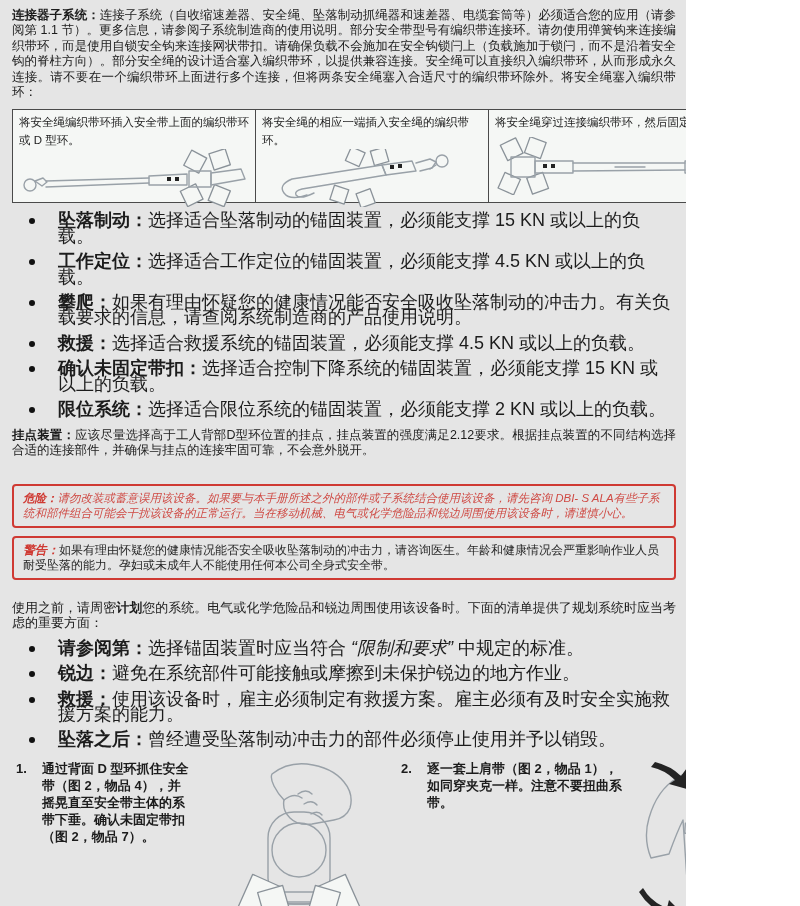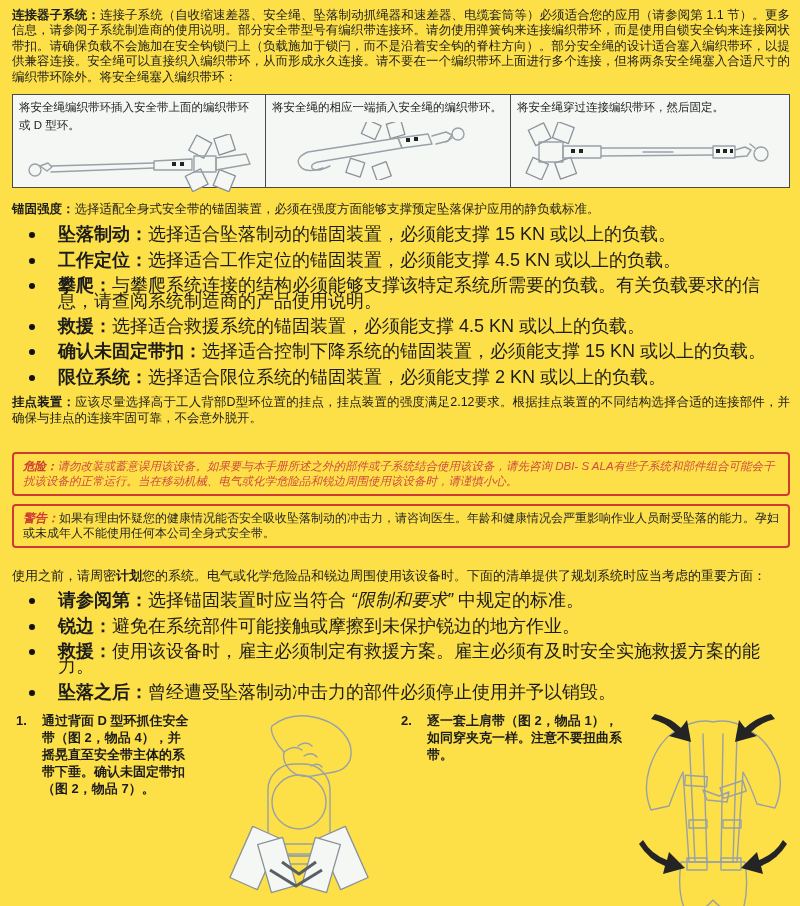--- a/index.html
+++ b/index.html
@@ -1,19 +1,19 @@
 <!DOCTYPE html>
 <html><head>
 <meta charset="utf-8">
 <style>
   html,body{margin:0;padding:0;}
   .page{
     position:relative;
-    width:800px;height:906px;
-    background:#fde047;
+    width:686px;height:906px;
+    background:#e5e5e5;
     font-family:"Liberation Sans", sans-serif;
     color:#1c1c1c;
     box-sizing:border-box;
     padding:8px 10px 0 12px;
     overflow:hidden;
   }
   .para{font-size:12.5px;line-height:15.4px;margin:0;text-align:justify;}
   .blabel{font-weight:bold;}
   
   .figrow{display:flex;margin-top:9px;}
@@ -125,26 +125,25 @@
           <rect class="blk" x="200" y="27" width="4" height="4"></rect>
           <rect class="blk" x="207" y="27" width="3" height="4"></rect>
           <path class="sk" d="M212,28 l10,-3 l6,3 l-4,6 l-12,1"></path>
           <circle class="sk" cx="238" cy="32" r="7"></circle>
           <path class="sk" d="M232,26 l-5,-4"></path>
         </svg>
       </div>
     </div>
   </div>
 
-  <p class="para" style="margin-top:14px"><span class="blabel">锚固强度：</span><span>选择适配全身式安全带的锚固装置，必须在强度方面能够支撑预定坠落保护应用的静负载标准。</span></p>
 
   <ul class="bullets">
     <li class="bullet"><span class="dot"></span><span class="blabel">坠落制动：</span><span>选择适合坠落制动的锚固装置，必须能支撑 15 KN 或以上的负载。</span></li>
     <li class="bullet"><span class="dot"></span><span class="blabel">工作定位：</span><span>选择适合工作定位的锚固装置，必须能支撑 4.5 KN 或以上的负载。</span></li>
-    <li class="bullet"><span class="dot"></span><span class="blabel">攀爬：</span><span>与攀爬系统连接的结构必须能够支撑该特定系统所需要的负载。有关负载要求的信息，请查阅系统制造商的产品使用说明。</span></li>
+    <li class="bullet"><span class="dot"></span><span class="blabel">攀爬：</span><span>如果有理由怀疑您的健康情况能否安全吸收坠落制动的冲击力。有关负载要求的信息，请查阅系统制造商的产品使用说明。</span></li>
     <li class="bullet"><span class="dot"></span><span class="blabel">救援：</span><span>选择适合救援系统的锚固装置，必须能支撑 4.5 KN 或以上的负载。</span></li>
     <li class="bullet"><span class="dot"></span><span class="blabel">确认未固定带扣：</span><span>选择适合控制下降系统的锚固装置，必须能支撑 15 KN 或以上的负载。</span></li>
     <li class="bullet"><span class="dot"></span><span class="blabel">限位系统：</span><span>选择适合限位系统的锚固装置，必须能支撑 2 KN 或以上的负载。</span></li>
   </ul>
 
   <p class="para" style="margin-top:3px"><span class="blabel">挂点装置：</span><span>应该尽量选择高于工人背部D型环位置的挂点，挂点装置的强度满足2.12要求。根据挂点装置的不同结构选择合适的连接部件，并确保与挂点的连接牢固可靠，不会意外脱开。</span></p>
 
   <div class="alert danger"><span class="alabel">危险：</span><span>请勿改装或蓄意误用该设备。如果要与本手册所述之外的部件或子系统结合使用该设备，请先咨询 DBI- S ALA有些子系统和部件组合可能会干扰该设备的正常运行。当在移动机械、电气或化学危险品和锐边周围使用该设备时，请谨慎小心。</span></div>
 
   <div class="alert warning"><span class="alabel">警告：</span><span>如果有理由怀疑您的健康情况能否安全吸收坠落制动的冲击力，请咨询医生。年龄和健康情况会严重影响作业人员耐受坠落的能力。孕妇或未成年人不能使用任何本公司全身式安全带。</span></div>

